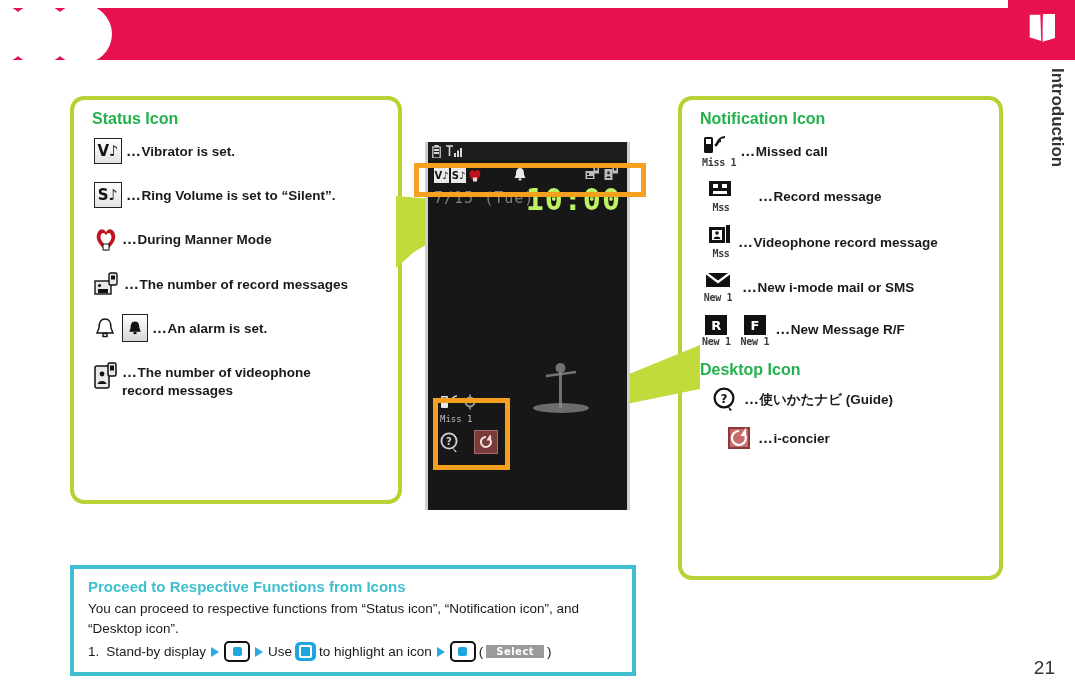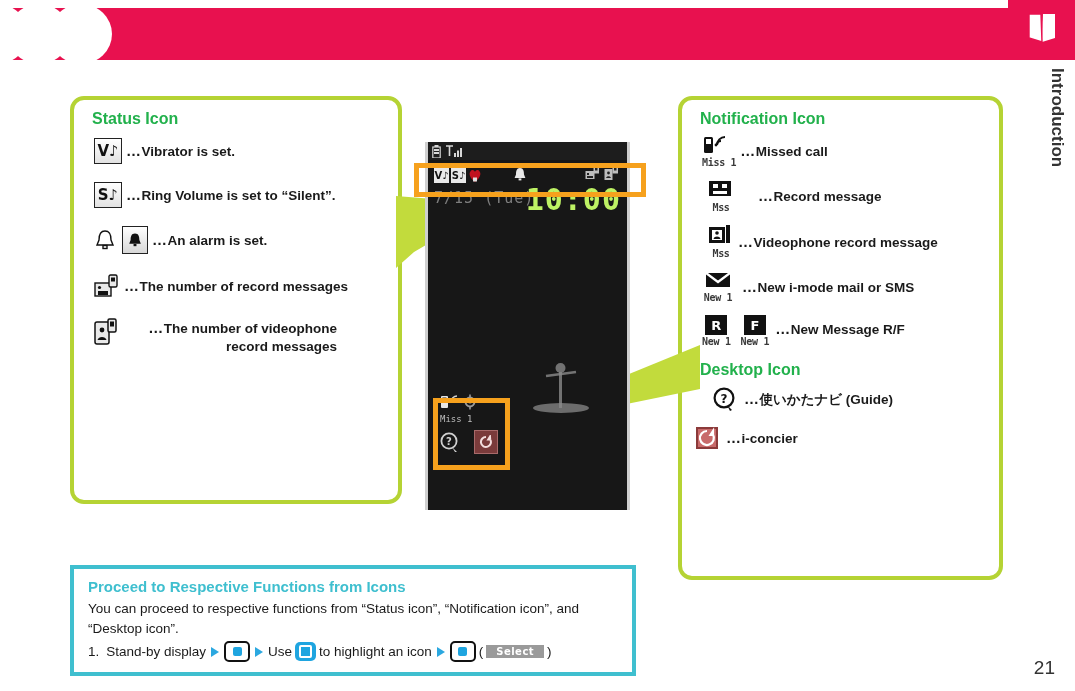--- a/index.html
+++ b/index.html
@@ -74,21 +74,20 @@
     margin-top: 4px;
   }
   .icon-slot {
     display: flex; align-items: flex-start; justify-content: center;
     flex: 0 0 auto;
   }
   .row-text {
     font-size: 13.5px; font-weight: bold; color: #1a1a1a;
     line-height: 1.35;
     margin-left: 4px;
-    text-align: right;
   }
   .dots { font-weight: bold; font-size: 15px; color:#1a1a1a; letter-spacing:0.5px; }
 
   .vib-icon, .sil-icon {
     width: 26px; height: 24px;
     background: linear-gradient(#fff,#e2e2e2);
     border: 1px solid #222;
     font-size: 15px; font-weight: bold; color: #111;
     line-height: 24px; text-align: center;
     font-family: "DejaVu Sans", sans-serif;
@@ -267,48 +266,58 @@
       <span class="row-text"><span class="dots">…</span><span>Vibrator is set.</span></span>
     </div>
 
     <div class="icon-row" style="margin-top:18px">
       <span class="icon-slot">
         <span class="vib-icon">S♪</span>
       </span>
       <span class="row-text"><span class="dots">…</span><span>Ring Volume is set to “Silent”.</span></span>
     </div>
 
-
     <div class="icon-row" style="margin-top:18px">
       <span class="icon-slot">
-        <svg class="bell-small" viewBox="0 0 22 24">
-          <path d="M11 3 C6 3 5 7 5 12 L3 17 H19 L17 12 C17 7 16 3 11 3 Z" fill="none" stroke="#111" stroke-width="1.4"></path>
-          <rect x="9" y="17.5" width="4" height="3" fill="none" stroke="#111" stroke-width="1.4"></rect>
-        </svg>
-      </span>
-      <span class="icon-slot bell-box" style="margin-left:6px">
-        <svg width="16" height="18" viewBox="0 0 22 24">
-          <path d="M11 3 C6 3 5 7 5 12 L3 17 H19 L17 12 C17 7 16 3 11 3 Z" fill="#111"></path>
-          <rect x="9" y="17.5" width="4" height="3" fill="#111"></rect>
-        </svg>
-      </span>
-      <span class="row-text"><span class="dots">…</span><span>An alarm is set.</span></span>
+        <svg class="heart-icon" viewBox="0 0 24 26">
+          <path d="M12 25 C3 17 1 11 4 6 C7 1.5 11 3.5 12 6.5 C13 3.5 17 1.5 20 6 C23 11 21 17 12 25 Z" fill="#C1121F"></path>
+          <path d="M12 20 C7 15 5.5 11.5 7.2 8.5 C9 5.6 11.2 7.4 12 9.2 C12.8 7.4 15 5.6 16.8 8.5 C18.5 11.5 17 15 12 20 Z" fill="#ffffff"></path>
+          <rect x="9" y="18" width="6" height="6" fill="#ffffff" stroke="#111" stroke-width="1"></rect>
+        </svg>
+      </span>
+      <span class="row-text"><span class="dots">…</span><span>During Manner Mode</span></span>
     </div>
 
     <div class="icon-row" style="margin-top:20px">
       <span class="icon-slot">
         <svg class="rec-icon" viewBox="0 0 26 24">
           <rect x="1" y="9" width="16" height="13" fill="#e9e9e9" stroke="#111" stroke-width="1.4"></rect>
           <circle cx="5.5" cy="13.5" r="1.6" fill="#111"></circle>
           <rect x="4" y="17" width="10" height="4" fill="#111"></rect>
           <rect x="15" y="1" width="8" height="12" rx="1.5" fill="#e9e9e9" stroke="#111" stroke-width="1.4"></rect>
           <rect x="17" y="3.5" width="4" height="4" fill="#111"></rect>
         </svg>
       </span>
       <span class="row-text"><span class="dots">…</span><span>The number of record messages</span></span>
+    </div>
+
+    <div class="icon-row" style="margin-top:18px">
+      <span class="icon-slot">
+        <svg class="bell-small" viewBox="0 0 22 24">
+          <path d="M11 3 C6 3 5 7 5 12 L3 17 H19 L17 12 C17 7 16 3 11 3 Z" fill="none" stroke="#111" stroke-width="1.4"></path>
+          <rect x="9" y="17.5" width="4" height="3" fill="none" stroke="#111" stroke-width="1.4"></rect>
+        </svg>
+      </span>
+      <span class="icon-slot bell-box" style="margin-left:6px">
+        <svg width="16" height="18" viewBox="0 0 22 24">
+          <path d="M11 3 C6 3 5 7 5 12 L3 17 H19 L17 12 C17 7 16 3 11 3 Z" fill="#111"></path>
+          <rect x="9" y="17.5" width="4" height="3" fill="#111"></rect>
+        </svg>
+      </span>
+      <span class="row-text"><span class="dots">…</span><span>An alarm is set.</span></span>
     </div>
 
     <div class="icon-row" style="margin-top:20px; align-items:flex-start">
       <span class="icon-slot">
         <svg class="vrec-icon" viewBox="0 0 24 28">
           <rect x="1" y="4" width="14" height="22" rx="2" fill="#e9e9e9" stroke="#111" stroke-width="1.5"></rect>
           <circle cx="8" cy="12" r="2.4" fill="#111"></circle>
           <path d="M3.5 22 C4.5 18 11.5 18 12.5 22 Z" fill="#111"></path>
           <rect x="14" y="1" width="8" height="13" rx="1.5" fill="#e9e9e9" stroke="#111" stroke-width="1.5"></rect>
           <rect x="16" y="3.5" width="4" height="5" fill="#111"></rect>
@@ -391,21 +400,21 @@
       <span class="icon-slot">
         <svg width="24" height="24" viewBox="0 0 24 24">
           <circle cx="12" cy="11" r="9.4" fill="none" stroke="#111" stroke-width="2.2"></circle>
           <text x="12" y="16" font-size="12" font-weight="bold" fill="#111" text-anchor="middle" font-family="DejaVu Sans, sans-serif">?</text>
           <path d="M15 18 L20 23 L18 24 Z" fill="#111"></path>
         </svg>
       </span>
       <span class="row-text" style="margin-left:8px"><span class="dots">…</span><span>使いかたナビ (Guide)</span></span>
     </div>
 
-    <div class="icon-row" style="margin-top:16px; margin-left:14px">
+    <div class="icon-row" style="margin-top:16px; margin-left:46px">
       <span class="icon-slot">
         <svg width="22" height="22" viewBox="0 0 22 22">
           <rect x="0" y="0" width="22" height="22" fill="#8B3A3A"></rect>
           <rect x="2" y="2" width="18" height="18" fill="#C86A6A"></rect>
           <path d="M11 4 a7 7 0 1 0 6 3.5 L17 4 L14.5 8 L18 8" fill="none" stroke="#ffffff" stroke-width="2.2"></path>
         </svg>
       </span>
       <span class="row-text" style="margin-left:8px"><span class="dots">…</span><span>i-concier</span></span>
     </div>
   </div>

